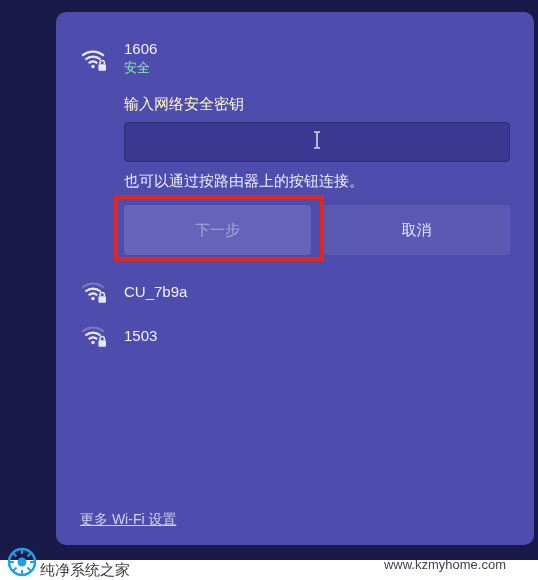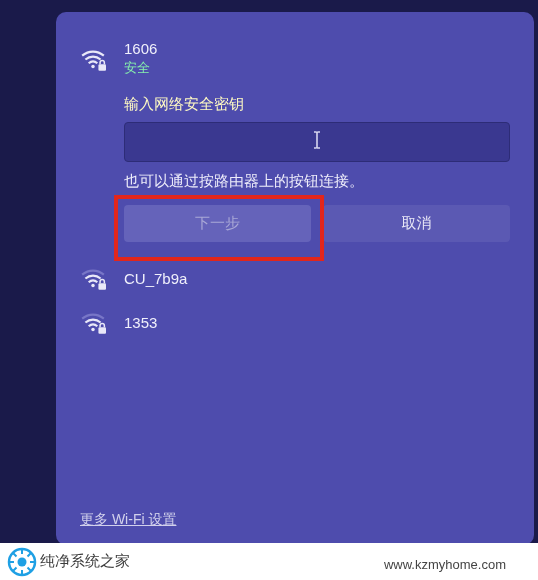--- a/index.html
+++ b/index.html
@@ -126,21 +126,21 @@
       margin-top: 10px;
       margin-bottom: 14px;
     }
     .btn-row {
       display: flex;
       gap: 0;
       position: relative;
     }
     .btn {
       flex: 1;
-      height: 37px;
+      height: 50px;
       display: flex;
       align-items: center;
       justify-content: center;
       font-size: 15px;
       border-radius: 4px;
       cursor: pointer;
       color: #e8e7f6;
     }
     .btn.primary {
       background: #6563ba;
@@ -170,21 +170,21 @@
       font-size: 14px;
       color: #d2d1ec;
       cursor: pointer;
       padding-top: 12px;
       text-decoration: underline;
     }
     .watermark {
       position: absolute;
       left: 0;
       bottom: 0;
-      height: 37px;
+      height: 20px;
       width: 100%;
       background: #fff;
       display: flex;
       align-items: center;
       padding-left: 40px;
       gap: 8px;
       color: #3c3c3c;
       font-size: 15px;
     }
     .wm-logo {
@@ -261,21 +261,21 @@
     <div class="net-row">
       <svg class="wifi-icon" viewBox="0 0 24 24">
         <path d="M2 8c6-5 14-5 20 0" stroke="#7876c7" stroke-width="2" fill="none"></path>
         <path d="M5 11.5c4.2-3.5 9.8-3.5 14 0" stroke="#e9e8f8" stroke-width="2" fill="none"></path>
         <path d="M8 15c2.4-2 5.6-2 8 0" stroke="#e9e8f8" stroke-width="2" fill="none"></path>
         <circle cx="12" cy="18" r="1.6" fill="#e9e8f8"></circle>
         <rect x="17" y="16" width="7" height="6" rx="1" fill="#e9e8f8"></rect>
         <path d="M18.5 16v-1.5a2 2 0 014 0V16" stroke="#e9e8f8" stroke-width="1.4" fill="none"></path>
       </svg>
       <div class="net-main">
-        <div class="net-name">1353</div>
+        <div class="net-name">1503</div>
       </div>
     </div>
 
   </div>
 
   <div class="footer-link">更多 Wi-Fi 设置</div>
 </div>
 
 <div class="watermark">
   <svg class="wm-logo" viewBox="0 0 32 32">

